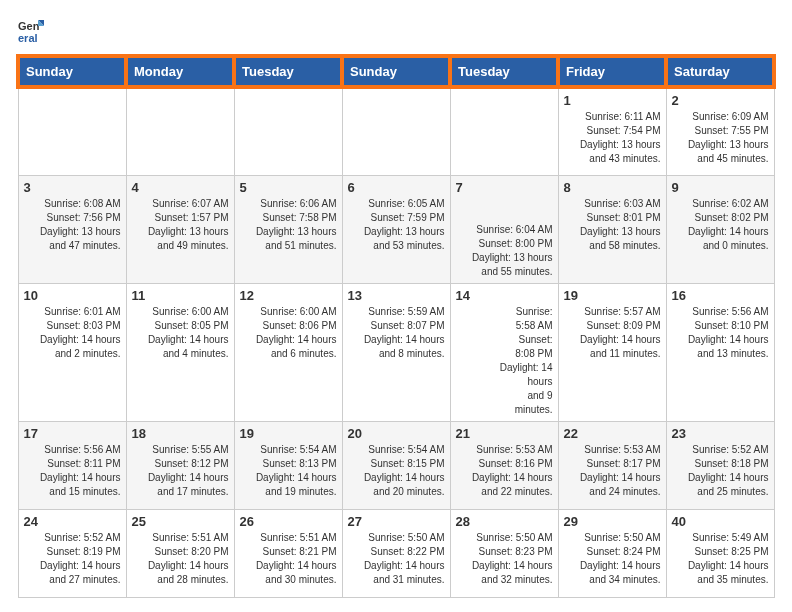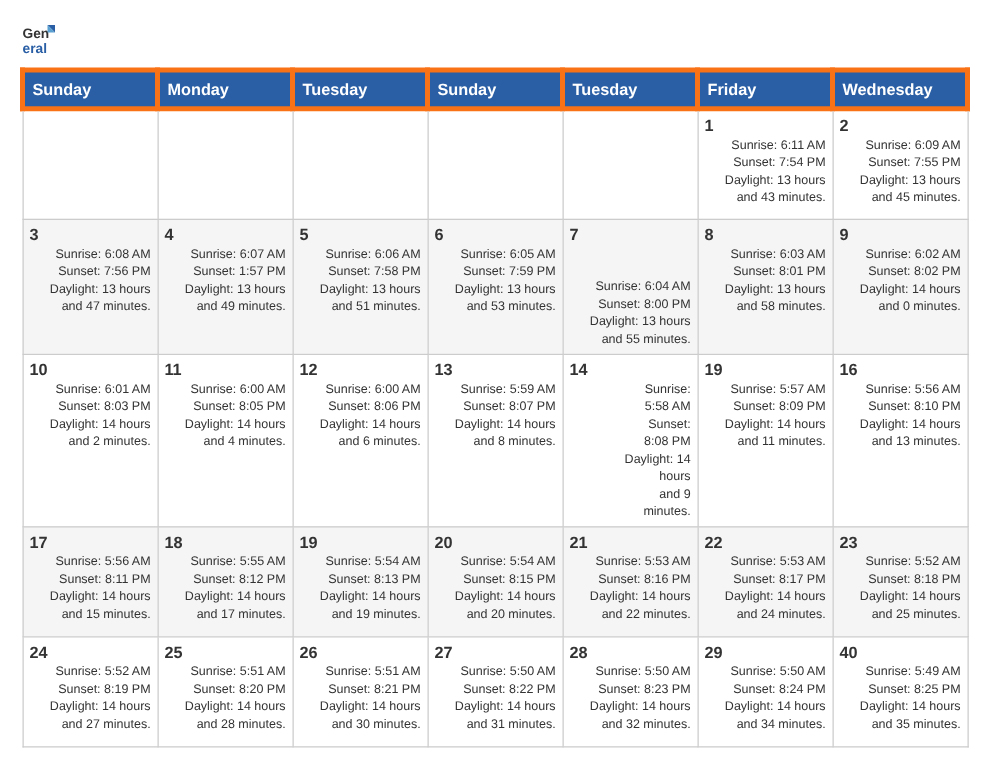--- a/index.html
+++ b/index.html
@@ -103,21 +103,21 @@
 
 <table class="calendar-table">
   <thead>
     <tr>
     <th>Sunday</th>
         <th>Monday</th>
         <th>Tuesday</th>
         <th>Sunday</th>
         <th>Tuesday</th>
         <th>Friday</th>
-        <th>Wednesday</th>
+        <th>Saturday</th>
       </tr>
   </thead>
   <tbody id="calendar-body">
   <tr>
         <td class="empty-cell"></td>
         <td class="empty-cell"></td>
         <td class="empty-cell"></td>
         <td class="empty-cell"></td>
         <td class="empty-cell"></td>
         <td>

